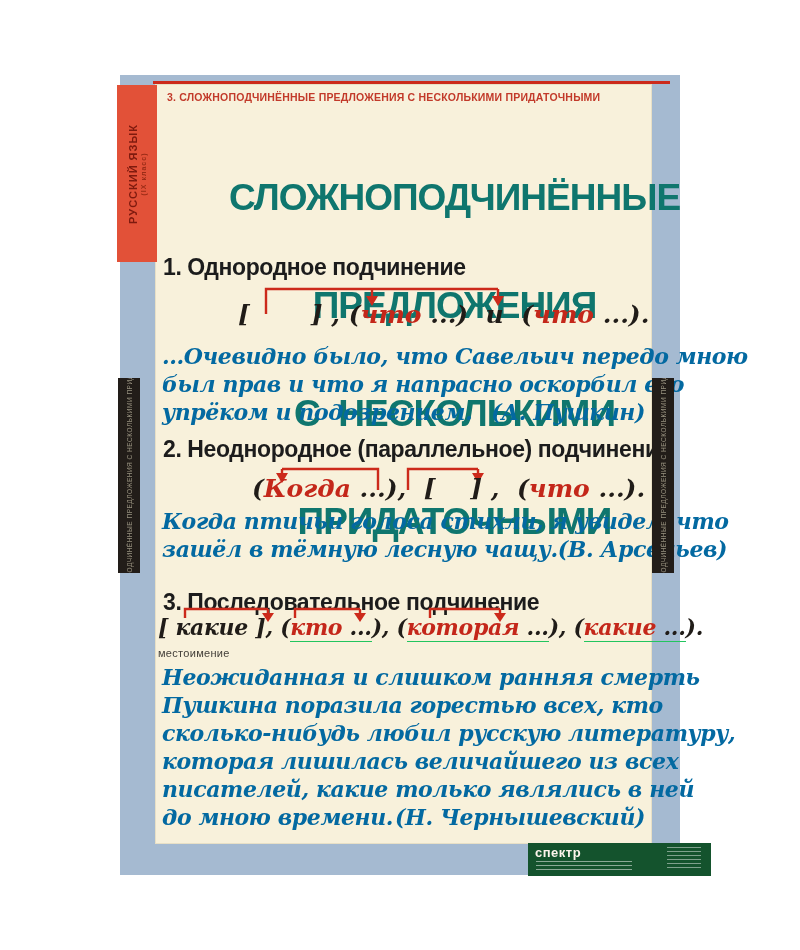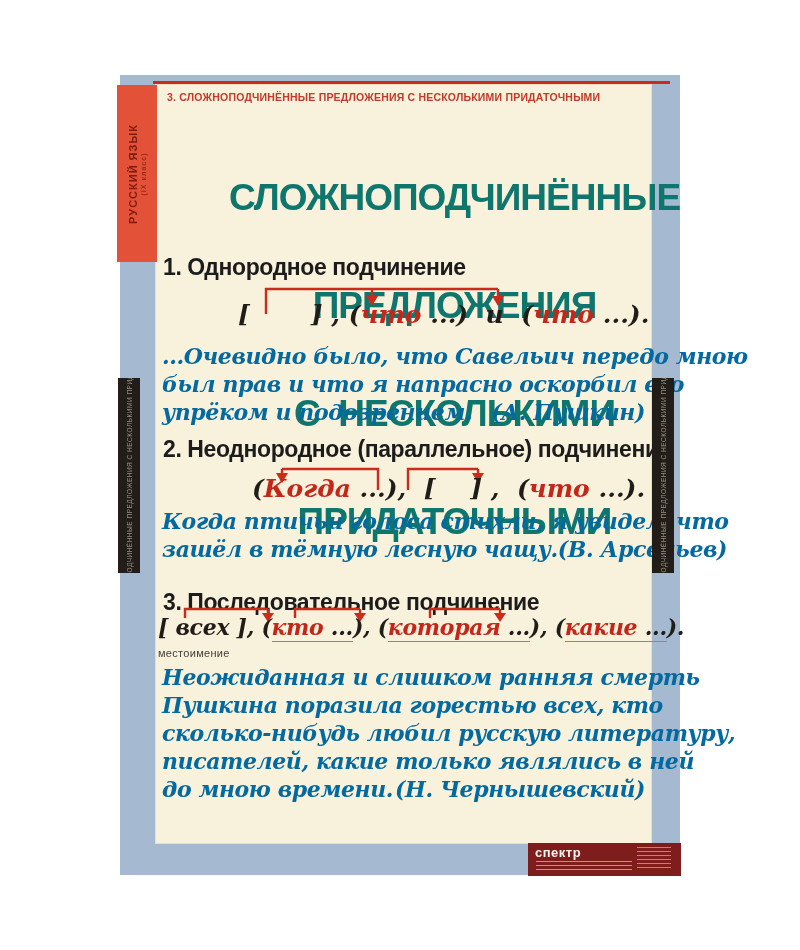--- a/index.html
+++ b/index.html
@@ -21,21 +21,21 @@
   .tab-grade{font-size:7px;font-weight:bold;letter-spacing:1px;color:#9a2c17;display:block;}
 
   
   .spine{width:22px;height:195px;background:#221d19;z-index:3;overflow:hidden;}
   .spine-left{left:118px;top:378px;}
   .spine-right{left:652px;top:378px;}
   .spine .rot{position:absolute;left:50%;top:50%;transform:translate(-50%,-50%) rotate(-90deg);
         white-space:nowrap;font-size:6.5px;letter-spacing:.5px;color:#97917f;}
 
   
-  .pub-bar{left:528px;top:843px;width:153px;height:33px;background:#7f1d1d;z-index:2;}
+  .pub-bar{left:528px;top:843px;width:183px;height:33px;background:#14532d;z-index:2;}
   .pub-logo{position:absolute;left:7px;top:2px;font-size:13px;font-weight:bold;color:#fdf4ec;
         letter-spacing:.5px;}
   .pub-lines{position:absolute;left:8px;top:18px;width:96px;height:11px;
         background:repeating-linear-gradient(to bottom,rgba(255,255,255,.5) 0 1px,transparent 1px 4px);}
   .pub-mark{position:absolute;right:10px;top:4px;width:34px;height:22px;
         background:repeating-linear-gradient(to bottom,rgba(255,255,255,.45) 0 1px,transparent 1px 4px);}
 
   
   .caption{left:167px;top:91px;width:482px;font-size:10.5px;font-weight:bold;color:#c23a2a;
         letter-spacing:.2px;white-space:nowrap;}
@@ -151,27 +151,28 @@
     <path d="M30 17 L30 8 L113 8"></path>
     <path d="M113 8 L113 12"></path>
     <polygon class="tri" points="107,12 119,12 113,21"></polygon>
     <path d="M140 17 L140 8 L205 8"></path>
     <path d="M205 8 L205 12"></path>
     <polygon class="tri" points="199,12 211,12 205,21"></polygon>
     <path d="M275 17 L275 8 L345 8"></path>
     <path d="M345 8 L345 12"></path>
     <polygon class="tri" points="339,12 351,12 345,21"></polygon>
   </svg>
-  <div class="abs schema s3"><span>[ всех ], (</span><span class="ul"><span class="red">кто</span><span> ...</span></span><span>), (</span><span class="ul"><span class="red">которая</span><span> ...</span></span><span>), (</span><span class="ul"><span class="red">какие</span><span> ...</span></span><span>).</span></div>
+  <div class="abs schema s3"><span>[ какие ], (</span><span class="ul"><span class="red">кто</span><span> ...</span></span><span>), (</span><span class="ul"><span class="red">которая</span><span> ...</span></span><span>), (</span><span class="ul"><span class="red">какие</span><span> ...</span></span><span>).</span></div>
   <div class="abs schema-note">местоимение</div>
 
   <div class="abs example ex3">
     <div class="ex-line">Неожиданная и слишком ранняя смерть</div>
     <div class="ex-line">Пушкина поразила горестью всех, кто</div>
     <div class="ex-line">сколько-нибудь любил русскую литературу,</div>
+    <div class="ex-line">которая лишилась величайшего из всех</div>
     <div class="ex-line">писателей, какие только являлись в ней</div>
     <div class="ex-lastline">
       <span>до мною времени.</span>
       <span>(Н. Чернышевский)</span>
     </div>
   </div>
 
 </div>
 
 </body></html>

